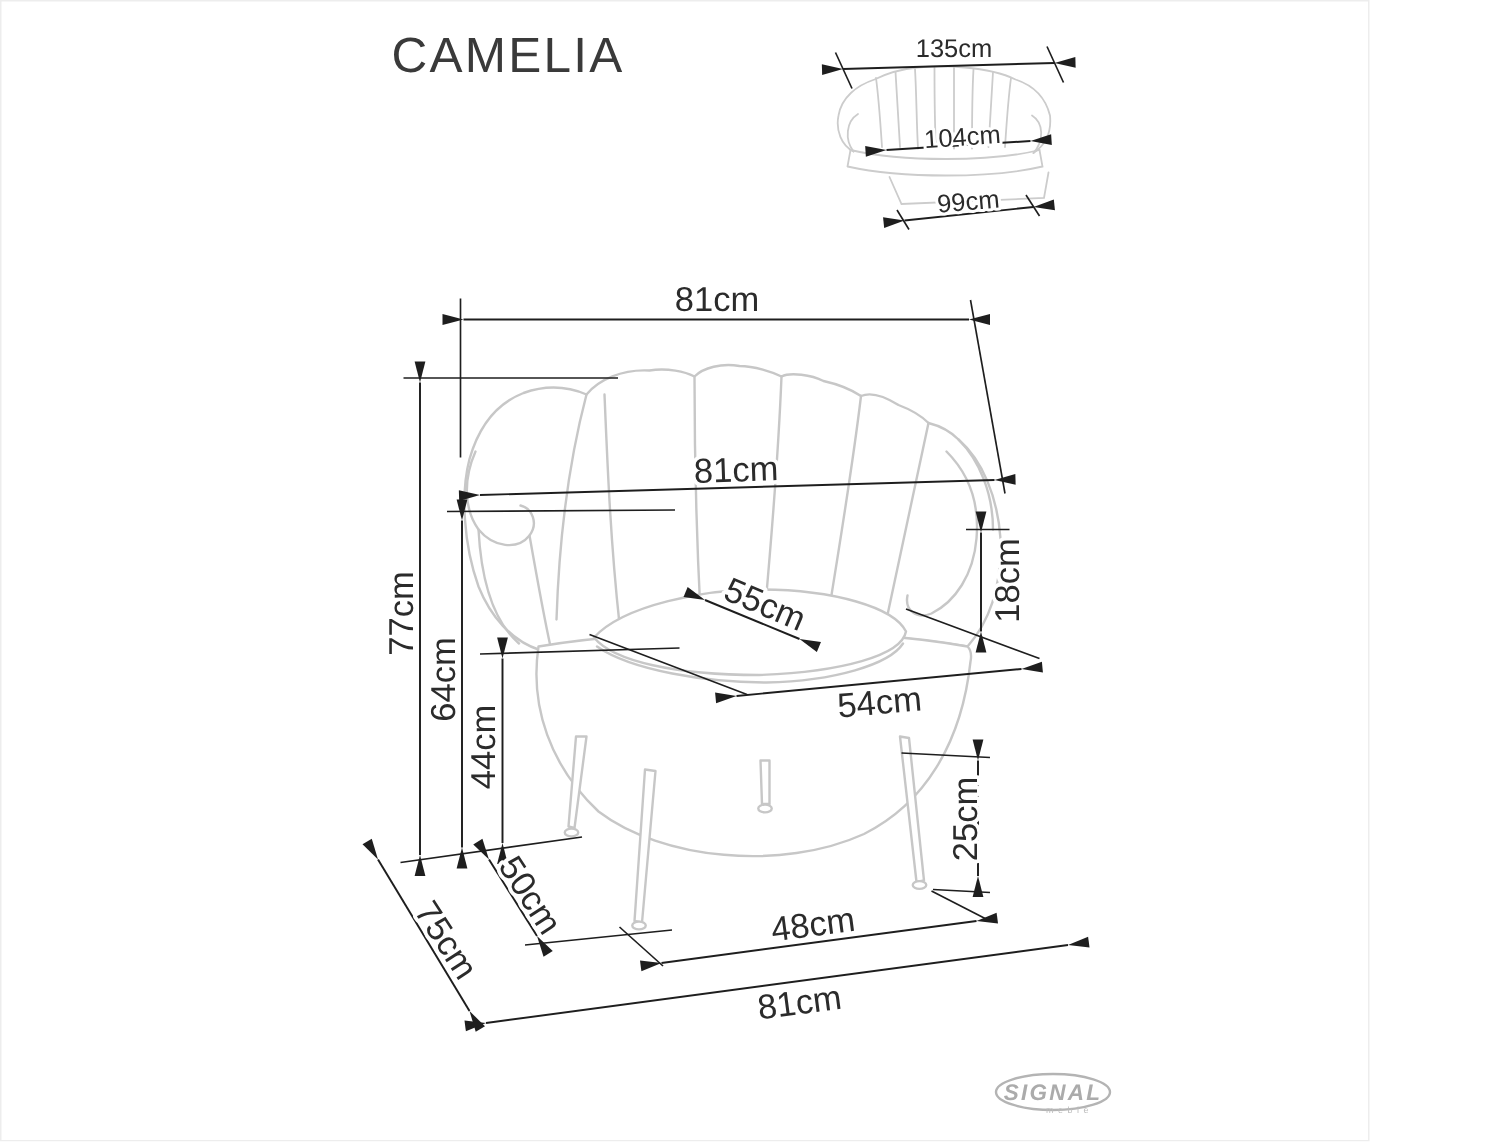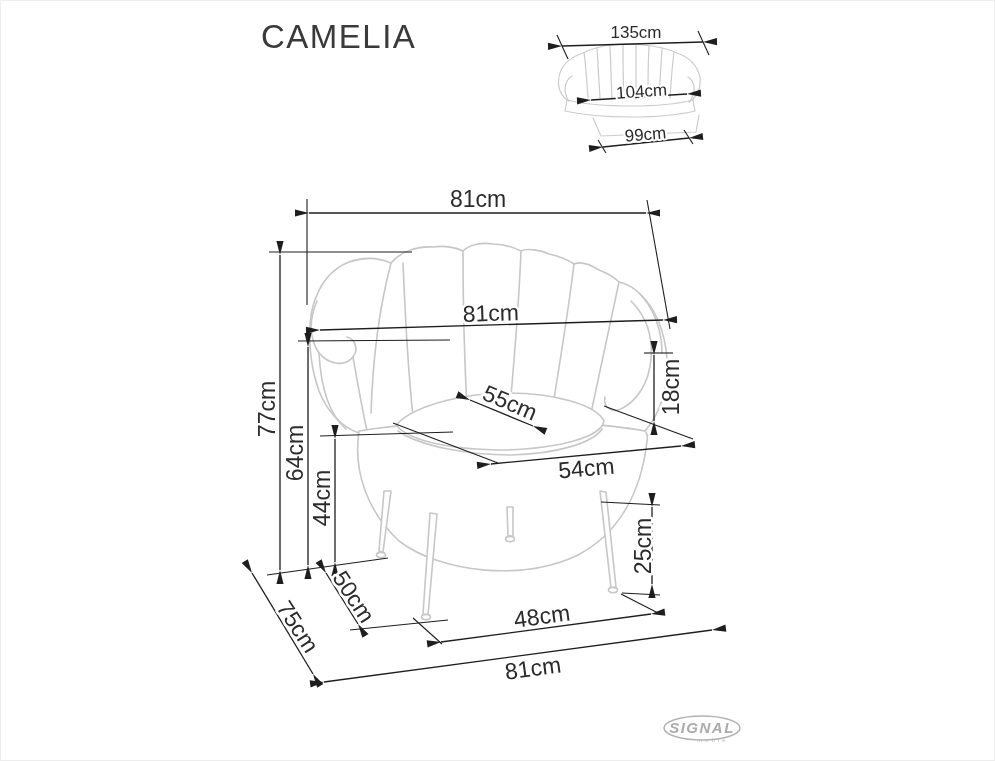--- a/index.html
+++ b/index.html
@@ -1,18 +1,18 @@
 <!DOCTYPE html>
 <html><head>
 <meta charset="utf-8">
 <style>
   html,body{margin:0;padding:0;background:#fff;}
   .sheet{
     position:relative;
-    width:995px;height:761px;
+    width:913px;height:761px;
     background:#ffffff;
     border:1px solid #ededed;
     box-sizing:border-box;
     font-family:"Liberation Sans",sans-serif;
     overflow:hidden;
   }
   svg{display:block;}
   .art{stroke:#c7c7c7;fill:none;stroke-width:1.6;stroke-linecap:round;stroke-linejoin:round;}
   .art-fill{stroke:#c7c7c7;fill:#ffffff;stroke-width:1.6;stroke-linejoin:round;}
   .art-thin{stroke:#cccccc;fill:none;stroke-width:1.2;stroke-linecap:round;}

